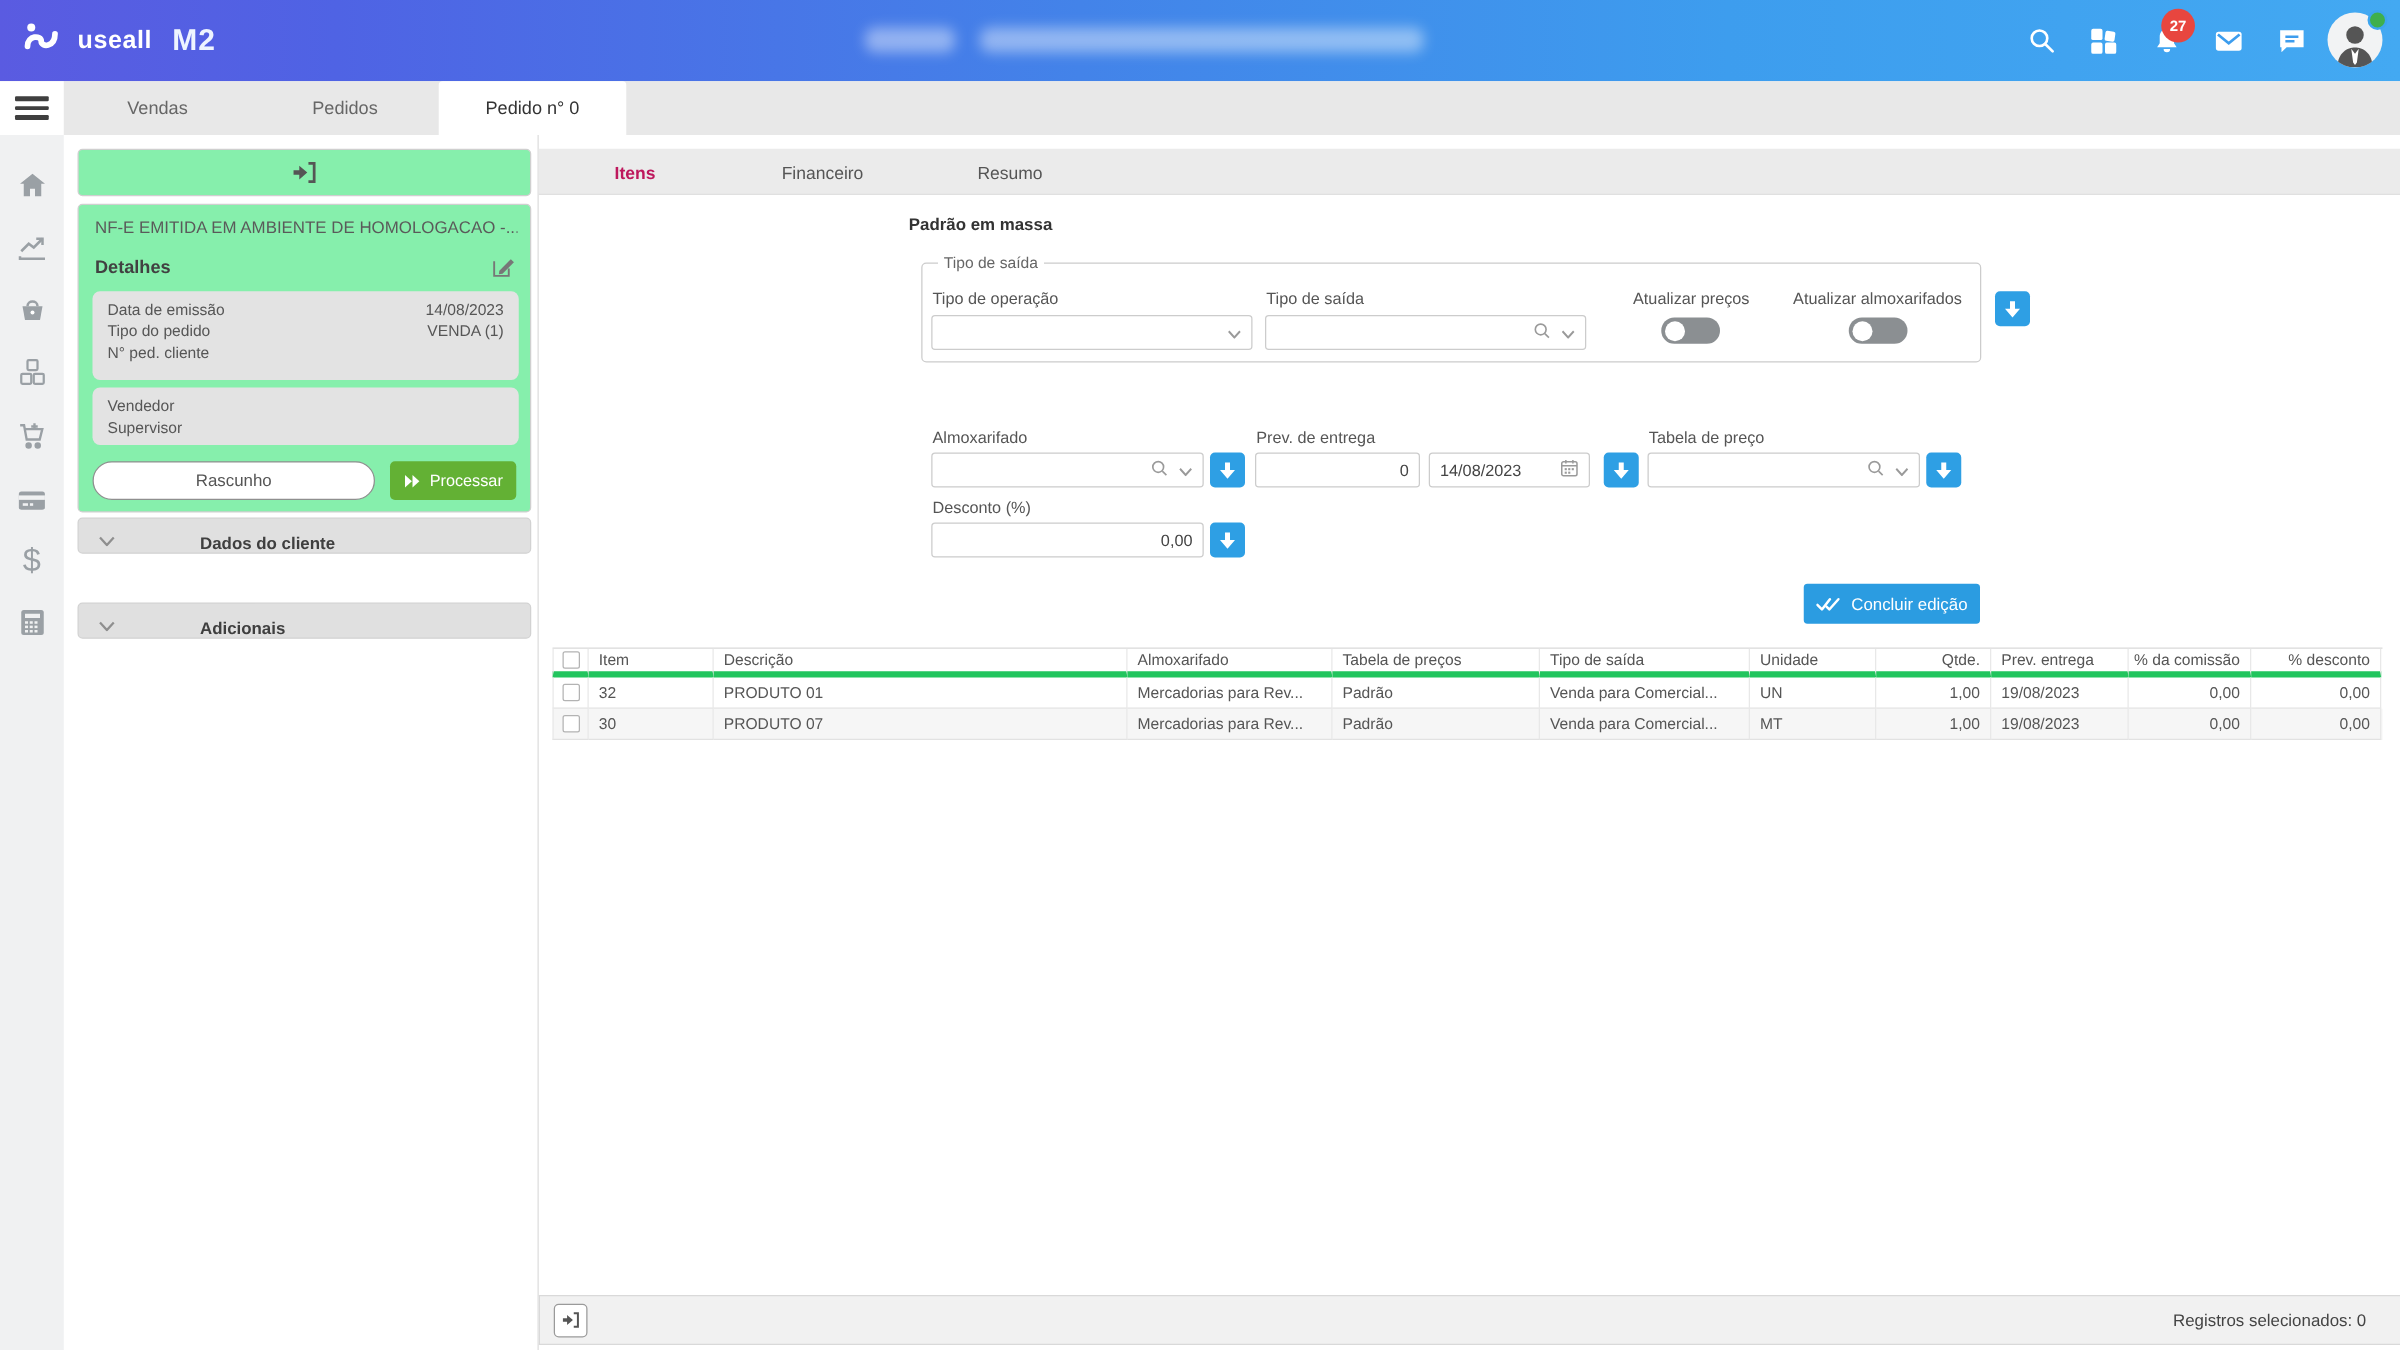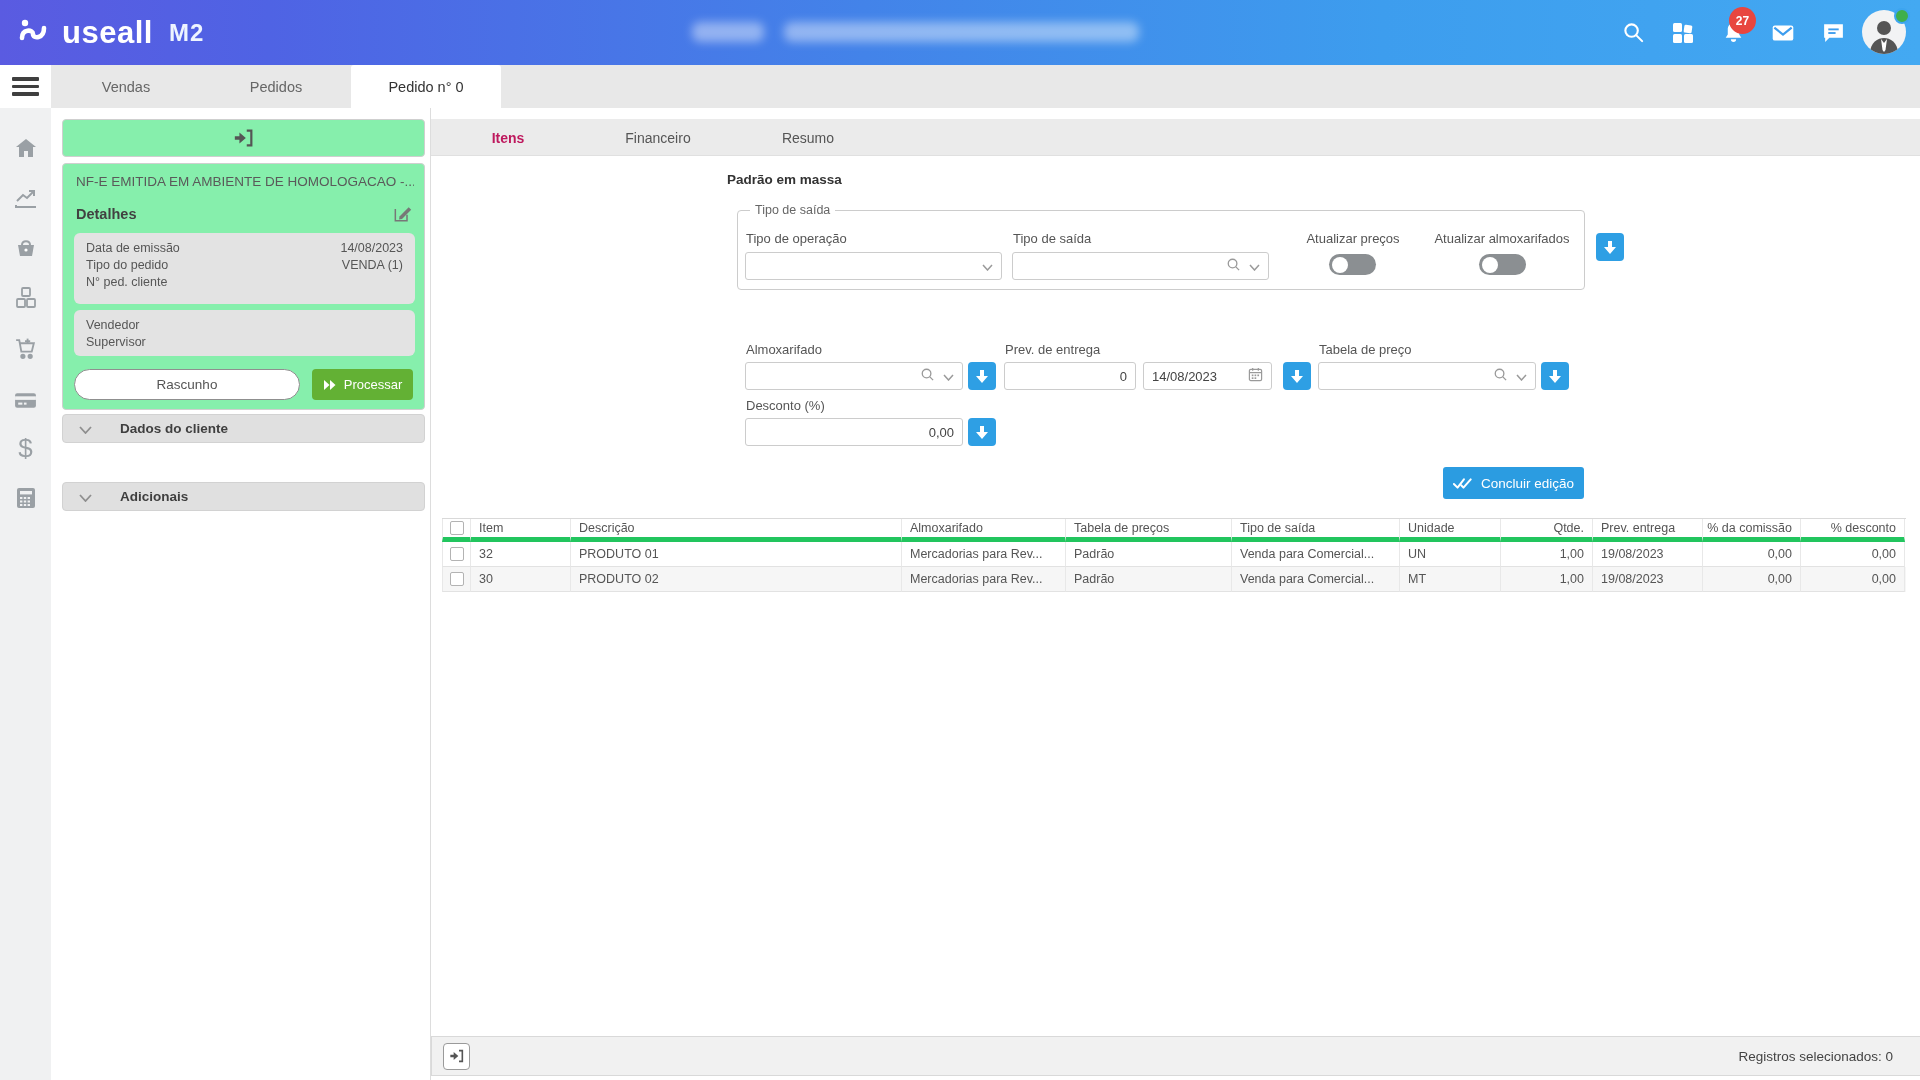--- a/index.html
+++ b/index.html
@@ -6,21 +6,21 @@
   html,body { width:1920px; height:1080px; overflow:hidden; background:#fff;
     font-family:"Liberation Sans", sans-serif; }
   .abs { position:absolute; }
   .stage { position:relative; width:1920px; height:1080px; background:#fff; }
 
   
   .app-header { left:0; top:0; width:1920px; height:65px;
     background:linear-gradient(90deg,#5a5be1 0%,#4f63e4 14%,#4383e9 45%,#3d9dee 72%,#43a9f2 100%);
     display:flex; align-items:center; }
   .brand { display:flex; align-items:center; gap:10px; padding-left:18px; }
-  .brand-text { color:#fff; font-size:31px; font-weight:bold; letter-spacing:.5px; }
+  .brand-text { color:#fff; font-size:20px; font-weight:bold; letter-spacing:.5px; }
   .brand-suffix { color:#eef4ff; font-size:24px; font-weight:bold; margin-left:6px; letter-spacing:1px; }
   .blur-redact { background:rgba(255,255,255,.42); border-radius:8px; filter:blur(5px); }
   .hdr-icons { position:absolute; right:0; top:0; height:65px; display:flex; align-items:center; }
   .hdr-ic { width:50px; height:65px; display:flex; align-items:center; justify-content:center; position:relative; cursor:pointer; }
   .badge { position:absolute; top:7px; right:2px; min-width:27px; height:27px; background:#e8463f;
     border-radius:50%; color:#fff; font-size:12px; font-weight:bold; display:flex; align-items:center; justify-content:center; }
   .avatar-wrap { width:46px; height:46px; margin:0 12px 0 4px; position:relative; }
   .avatar-circle { width:44px; height:44px; border-radius:50%; background:#f2f3f4; overflow:hidden;
     display:flex; align-items:flex-end; justify-content:center; }
   .status-dot { position:absolute; right:-2px; top:-2px; width:16px; height:16px; border-radius:50%;
@@ -54,21 +54,21 @@
   .edit-ic { position:absolute; right:12px; top:40px; cursor:pointer; }
   .gbox { position:absolute; left:11px; width:341px; background:#e3e3e3; border-radius:6px; padding:7px 12px; }
   .gbox-row { display:flex; justify-content:space-between; font-size:12.5px; color:#565656; line-height:17px; }
   .btn-rascunho { position:absolute; left:11px; top:205px; width:226px; height:31px; background:#fff;
     border:1.5px solid #8f8f8f; border-radius:16px; font-size:13.5px; color:#555; display:flex;
     align-items:center; justify-content:center; cursor:pointer; }
   .btn-processar { position:absolute; right:11px; top:205px; width:101px; height:31px; background:#63b134;
     border:none; border-radius:4px; color:#fff; font-size:13px; display:flex; align-items:center;
     justify-content:center; gap:7px; cursor:pointer; }
   .section-bar { position:absolute; left:62px; width:363px; height:29px; background:#e0e0e0;
-    border:1px solid #d2d2d2; border-radius:4px; display:flex; align-items:center; cursor:pointer; }
+    border:1px solid #d2d2d2; border-radius:4px; display:flex; align-items:flex-end; cursor:pointer;gap:40px; }
   .section-bar .chev { margin-left:16px; color:#8f8f8f; }
   .section-bar .lbl { margin-left:28px; font-size:13.5px; font-weight:bold; color:#3f3f3f; }
   .info-badge { margin-left:8px; width:19px; height:19px; border:1.5px solid #57aae4; border-radius:4px;
     background:#f3f9fe; display:flex; align-items:center; justify-content:center; }
   .info-badge .i-circ { width:13px; height:13px; border-radius:50%; background:#1d86d0; color:#fff;
     font-size:9.5px; font-weight:bold; display:flex; align-items:center; justify-content:center;
     font-family:"Liberation Serif", serif; }
 
   
   .content-tabs { left:431px; top:119px; width:1489px; height:37px; background:#ebebeb;
@@ -488,21 +488,21 @@
         <div class="tcell num" style="width: 92px;">1,00</div>
         <div class="tcell" style="width: 110px;">19/08/2023</div>
         <div class="tcell num" style="width: 98px;">0,00</div>
         <div class="tcell num" style="width: 104px;">0,00</div>
       </div>
       <div class="trow alt">
         <div class="tcell" style="width: 29px;">
           <span class="cbx"></span>
         </div>
         <div class="tcell" style="width: 100px;">30</div>
-        <div class="tcell" style="width: 331px;">PRODUTO 02</div>
+        <div class="tcell" style="width: 331px;">PRODUTO 07</div>
         <div class="tcell" style="width: 164px;">Mercadorias para Rev...</div>
         <div class="tcell" style="width: 166px;">Padrão</div>
         <div class="tcell" style="width: 168px;">Venda para Comercial...</div>
         <div class="tcell" style="width: 101px;">MT</div>
         <div class="tcell num" style="width: 92px;">1,00</div>
         <div class="tcell" style="width: 110px;">19/08/2023</div>
         <div class="tcell num" style="width: 98px;">0,00</div>
         <div class="tcell num" style="width: 104px;">0,00</div>
       </div>
     </div>

